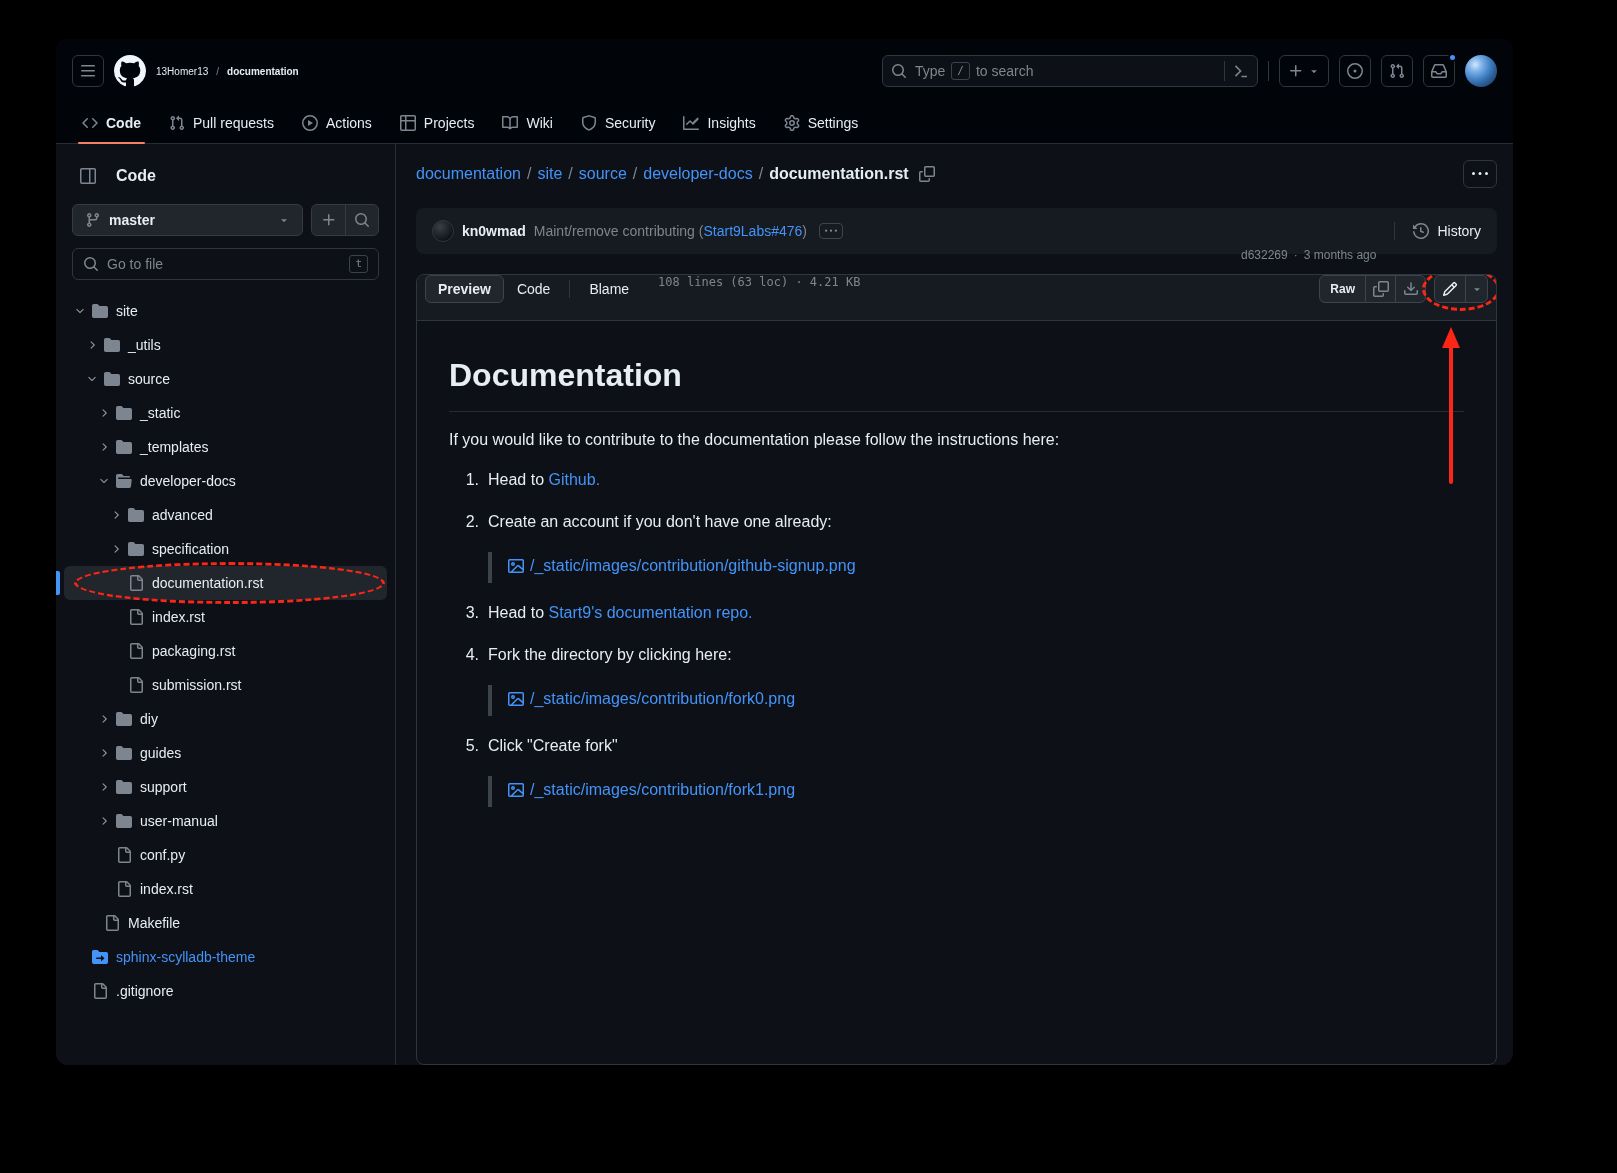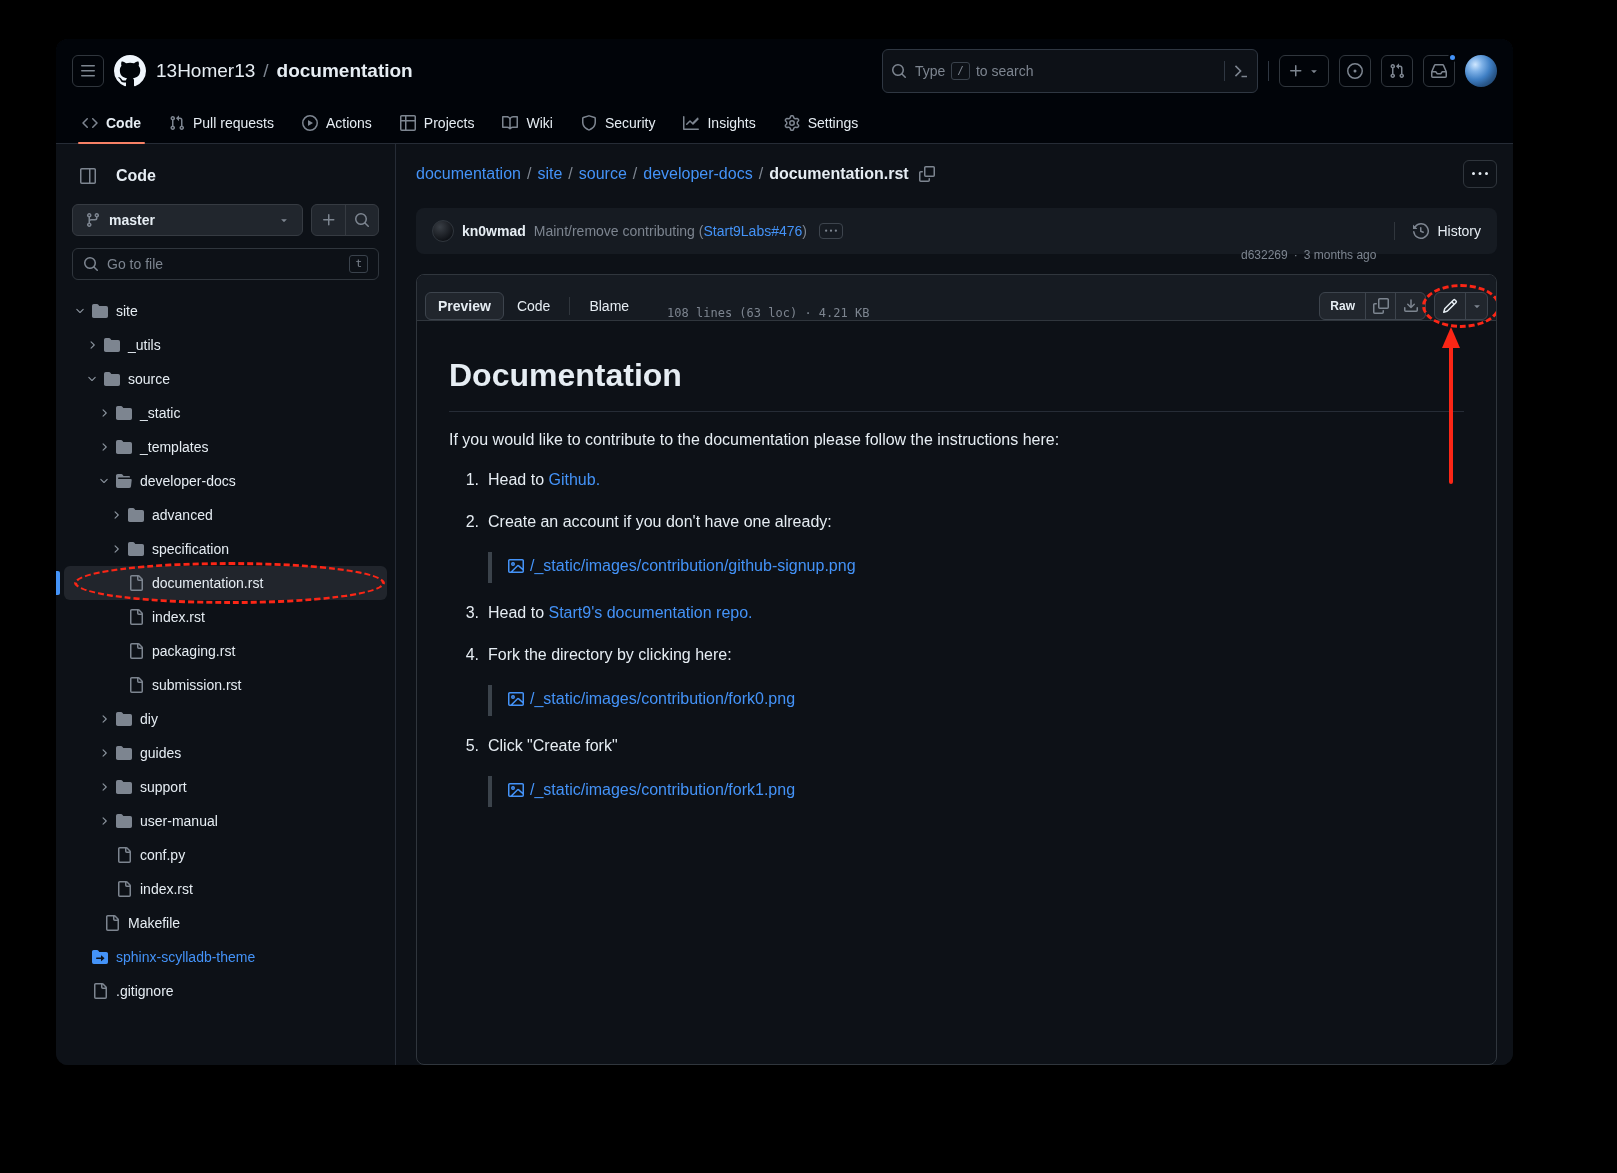--- a/index.html
+++ b/index.html
@@ -19,26 +19,26 @@
   
   .topbar {
     height:64px; background:#010409; display:flex; align-items:center; gap:10px; padding:0 16px;
   }
   .icon-btn {
     width:32px; height:32px; display:inline-flex; align-items:center; justify-content:center;
     background:transparent; border:1px solid #30363d; border-radius:6px; color:#7d8590; cursor:pointer; flex:none;
   }
   .icon-btn.wide { width:auto; padding:0 8px; gap:4px; }
   .gh-logo { color:#f0f6fc; display:flex; flex:none; cursor:pointer; }
-  .context { display:flex; align-items:center; gap:8px; font-size:19px; white-space:nowrap; }
+  .context { display:flex; align-items:center; gap:8px; font-size:10px; white-space:nowrap; }
   .ctx-owner { color:#e6edf3; cursor:pointer; text-decoration:none; }
   .ctx-sep { color:#7d8590; }
   .ctx-repo { color:#e6edf3; font-weight:700; cursor:pointer; text-decoration:none; }
   .search {
-    margin-left:auto; width:376px; height:44px; border:1px solid #2f3742; border-radius:6px;
+    margin-left:auto; width:376px; height:32px; border:1px solid #2f3742; border-radius:6px;
     display:flex; align-items:center; gap:8px; padding:0 8px; color:#7d8590; font-size:14px; cursor:text;
     background:#0d1117;
   }
   .search .s-text { display:flex; align-items:center; gap:6px; }
   kbd.key {
     border:1px solid #3a424c; border-radius:3px; padding:0 5px; font-size:11px; line-height:16px;
     color:#7d8590; font-family:"DejaVu Sans Mono", monospace;
   }
   .s-div { margin-left:auto; width:1px; height:20px; background:#2f3742; }
   .v-div { width:1px; height:20px; background:#2f3742; flex:none; }
@@ -145,21 +145,21 @@
   .meta-div { width:1px; height:18px; background:#30363d; margin:0 10px; }
   .history-btn { display:flex; align-items:center; gap:8px; color:#e6edf3; font-size:14px; text-decoration:none; cursor:pointer; }
   .history-btn .h-ico { color:#7d8590; display:flex; }
 
   .file-box {
     margin-top:20px; border:1px solid #30363d; border-radius:8px; flex:1; position:relative;
     background:#0d1117; overflow:hidden;
   }
   .file-toolbar {
     height:46px; background:#161b22; border-bottom:1px solid #30363d;
-    display:flex; align-items:flex-end; padding:0 8px; gap:17px;
+    display:flex; align-items:flex-start; padding:0 8px; gap:8px;
   }
   .seg-tabs { display:flex; align-items:center; }
   .seg {
     padding:5px 12px; font-size:14px; color:#e6edf3; border:1px solid transparent; border-radius:6px;
     background:transparent; cursor:pointer;
   }
   .seg.active { background:#21262d; border-color:#3d444d; font-weight:700; }
   .seg-div { width:1px; height:18px; background:#30363d; margin:0 6px; }
   .file-meta { margin-left:8px; color:#7d8590; font-size:12px; font-family:"DejaVu Sans Mono", monospace; }
   .toolbar-right { margin-left:auto; display:flex; align-items:center; gap:8px; }

